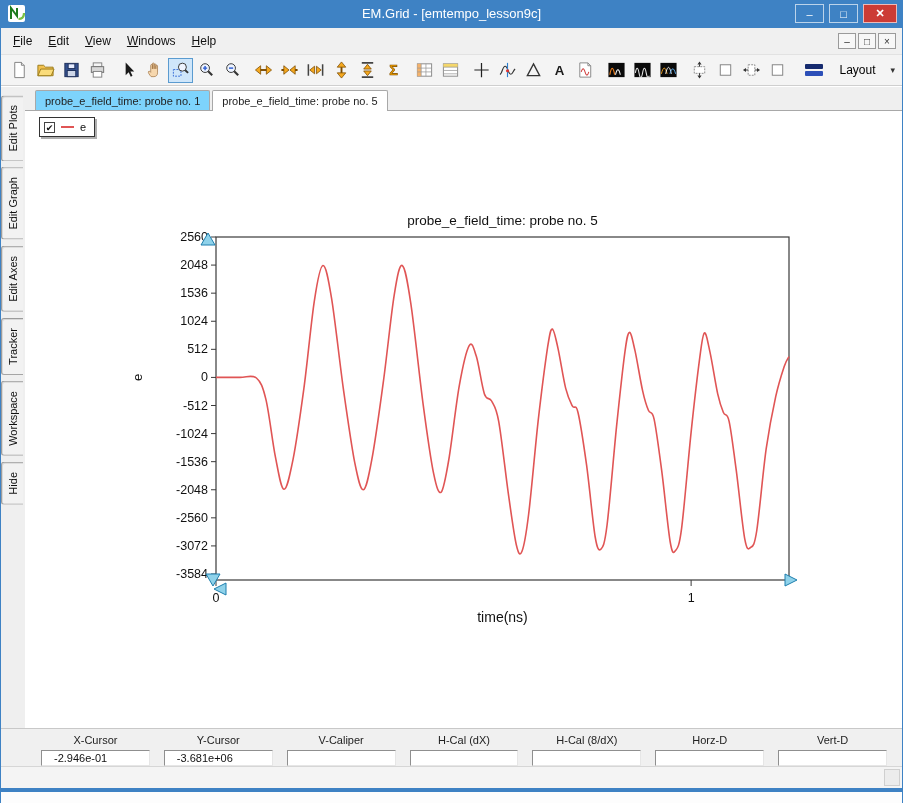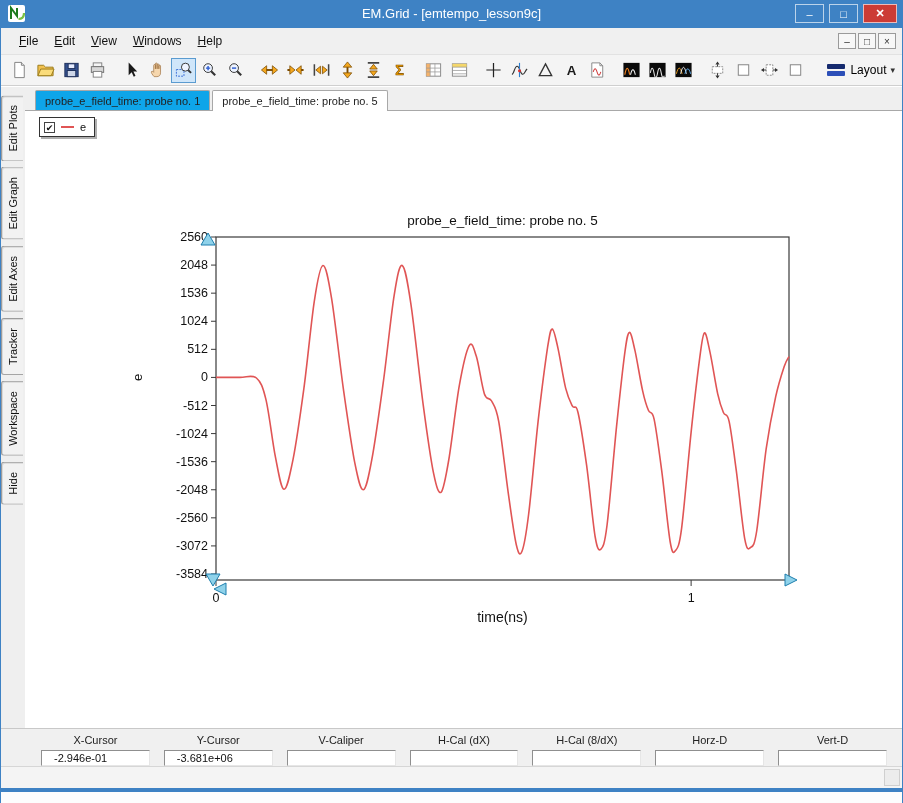--- a/index.html
+++ b/index.html
@@ -11,45 +11,45 @@
   .titlebar{position:absolute;top:0;left:0;right:0;height:28px;background:#3e82c4;z-index:10;}
   .app-icon{position:absolute;left:8px;top:5px;width:17px;height:17px;background:#fff;border-radius:2px;}
   .title-text{position:absolute;left:0;right:0;top:0;height:40px;line-height:28px;text-align:center;
     color:#fff;font-size:13px;}
   .win-controls{position:absolute;right:6px;top:4px;display:flex;gap:5px;}
   .win-btn{width:29px;height:19px;border:1px solid rgba(255,255,255,.65);color:#fff;font-size:11px;
     display:flex;align-items:center;justify-content:center;background:transparent;cursor:default;}
   .win-btn.close{width:34px;background:#cc3b35;font-weight:bold;}
   
   .menubar{position:absolute;top:28px;left:1px;right:1px;height:27px;background:#f0f0f0;
-    border-bottom:1px solid #e2e2e2;display:flex;align-items:center;padding-left:10px;z-index:9;}
+    border-bottom:1px solid #e2e2e2;display:flex;align-items:center;padding-left:4px;z-index:9;}
   .menu-item{font-size:12px;padding:4px 8px;color:#111;}
   .mdi-controls{position:absolute;right:6px;top:5px;display:flex;gap:2px;}
   .mdi-btn{width:18px;height:16px;border:1px solid #9a9a9a;background:#f7f7f7;font-size:10px;
     display:flex;align-items:center;justify-content:center;color:#333;}
   
   .toolbar{position:absolute;top:55px;left:1px;right:1px;height:31px;background:#f4f4f4;
     border-bottom:1px solid #cfcfcf;display:flex;align-items:center;padding-left:6px;z-index:8;}
   .tb-btn{width:25px;height:25px;border:1px solid transparent;background:transparent;padding:2px;
     display:flex;align-items:center;justify-content:center;margin-right:1px;}
   .tb-btn.active{background:#cfe6fa;border:1px solid #5a9bd0;}
   .tb-sep{width:9px;height:25px;}
-  .layout-btn{display:flex;align-items:center;gap:4px;height:25px;border:1px solid transparent;
+  .layout-btn{display:flex;align-items:center;gap:15px;height:25px;border:1px solid transparent;
     background:transparent;font-family:"Liberation Sans",sans-serif;font-size:12px;padding:2px 6px;margin-left:2px;justify-content:center;}
   .layout-btn .caret{font-size:9px;color:#333;}
   
   .body-row{position:absolute;top:87px;left:1px;right:1px;height:641px;display:flex;background:#efefef;}
   .sidebar{width:24px;display:flex;flex-direction:column;align-items:flex-start;padding-top:8px;gap:6px;}
   .side-tab{writing-mode:vertical-rl;transform:rotate(180deg);width:22px;padding:9px 3px;
     font-size:11px;color:#111;background:#f2f2f2;border:1px solid #9b9b9b;border-left:none;
     border-radius:0 3px 3px 0;box-shadow:inset -1px -1px 0 #d8d8d8;font-family:"Liberation Sans",sans-serif;}
   .main{flex:1;display:flex;flex-direction:column;min-width:0;}
   .doc-tabbar{height:24px;background:#efefef;border-bottom:1px solid #a8a8a8;display:flex;
     align-items:flex-end;padding-left:10px;}
-  .doc-tab{font-size:11px;padding:4px 9px 3px 9px;background:#0ea5e9;border:1px solid #a8a8a8;
+  .doc-tab{font-size:11px;padding:4px 9px 3px 9px;background:#7dd3fc;border:1px solid #a8a8a8;
     border-bottom:none;border-radius:2px 2px 0 0;margin-right:2px;color:#222;white-space:nowrap;}
   .doc-tab.active{background:#fff;position:relative;margin-bottom:-1px;padding-bottom:4px;}
   .canvas{flex:1;background:#fff;position:relative;}
   .legend-box{position:absolute;left:14px;top:6px;background:#fff;border:1px solid #333;
     box-shadow:2px 2px 0 rgba(110,110,110,.55);padding:3px 8px 3px 4px;display:flex;gap:6px;
     align-items:center;z-index:5;}
   .legend-cb{width:11px;height:11px;border:1px solid #444;background:#fff;font-size:9px;line-height:10px;
     text-align:center;color:#111;}
   .legend-swatch{width:13px;height:2px;}
   .legend-label{font-size:11px;}

